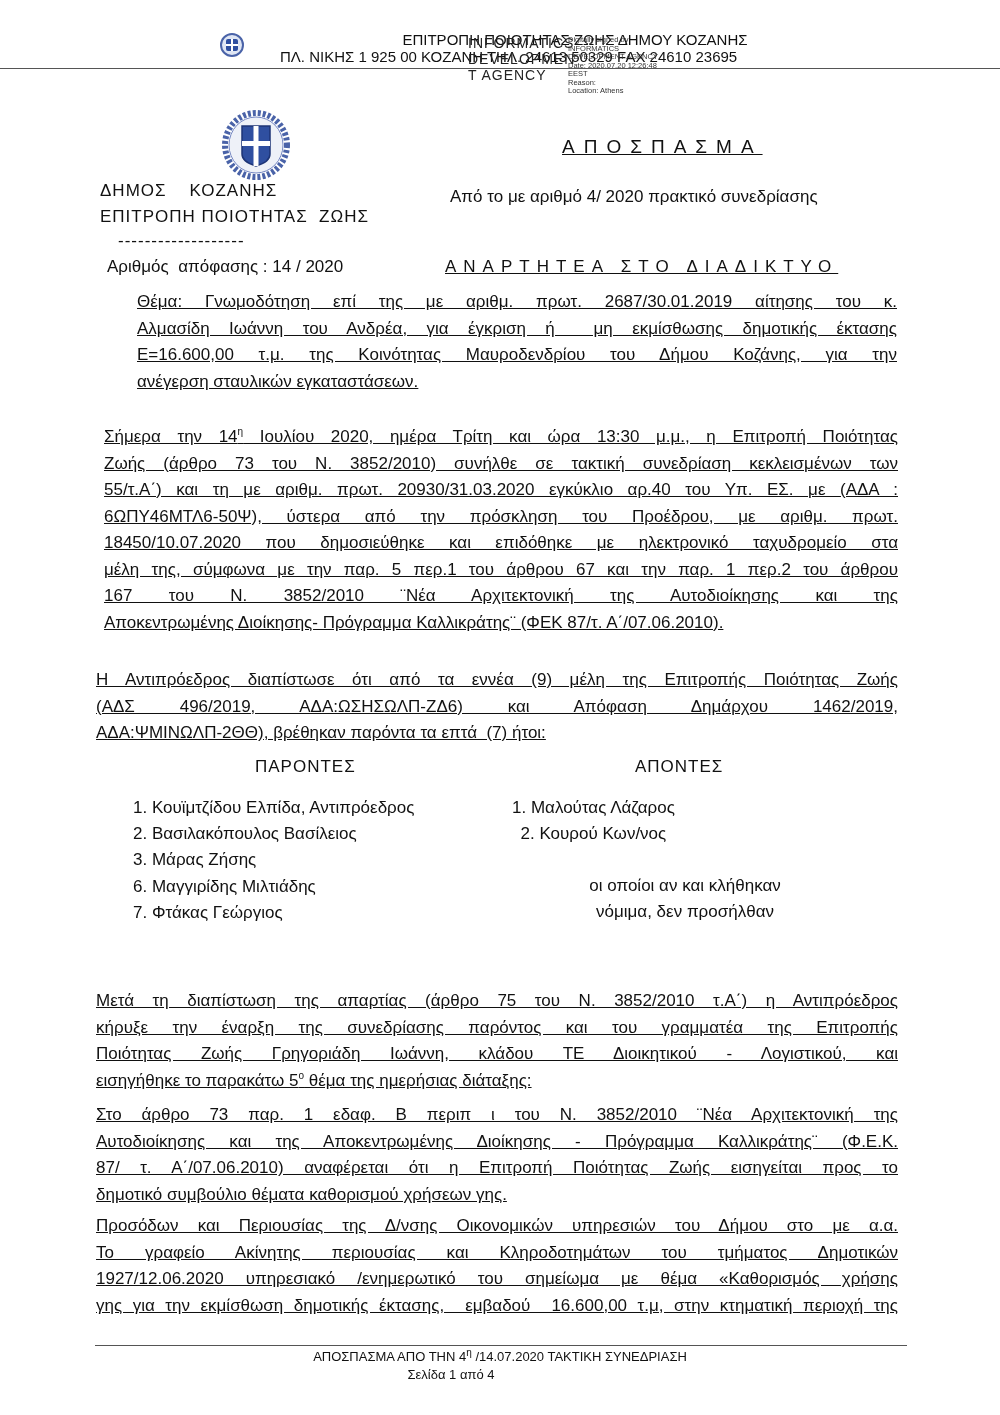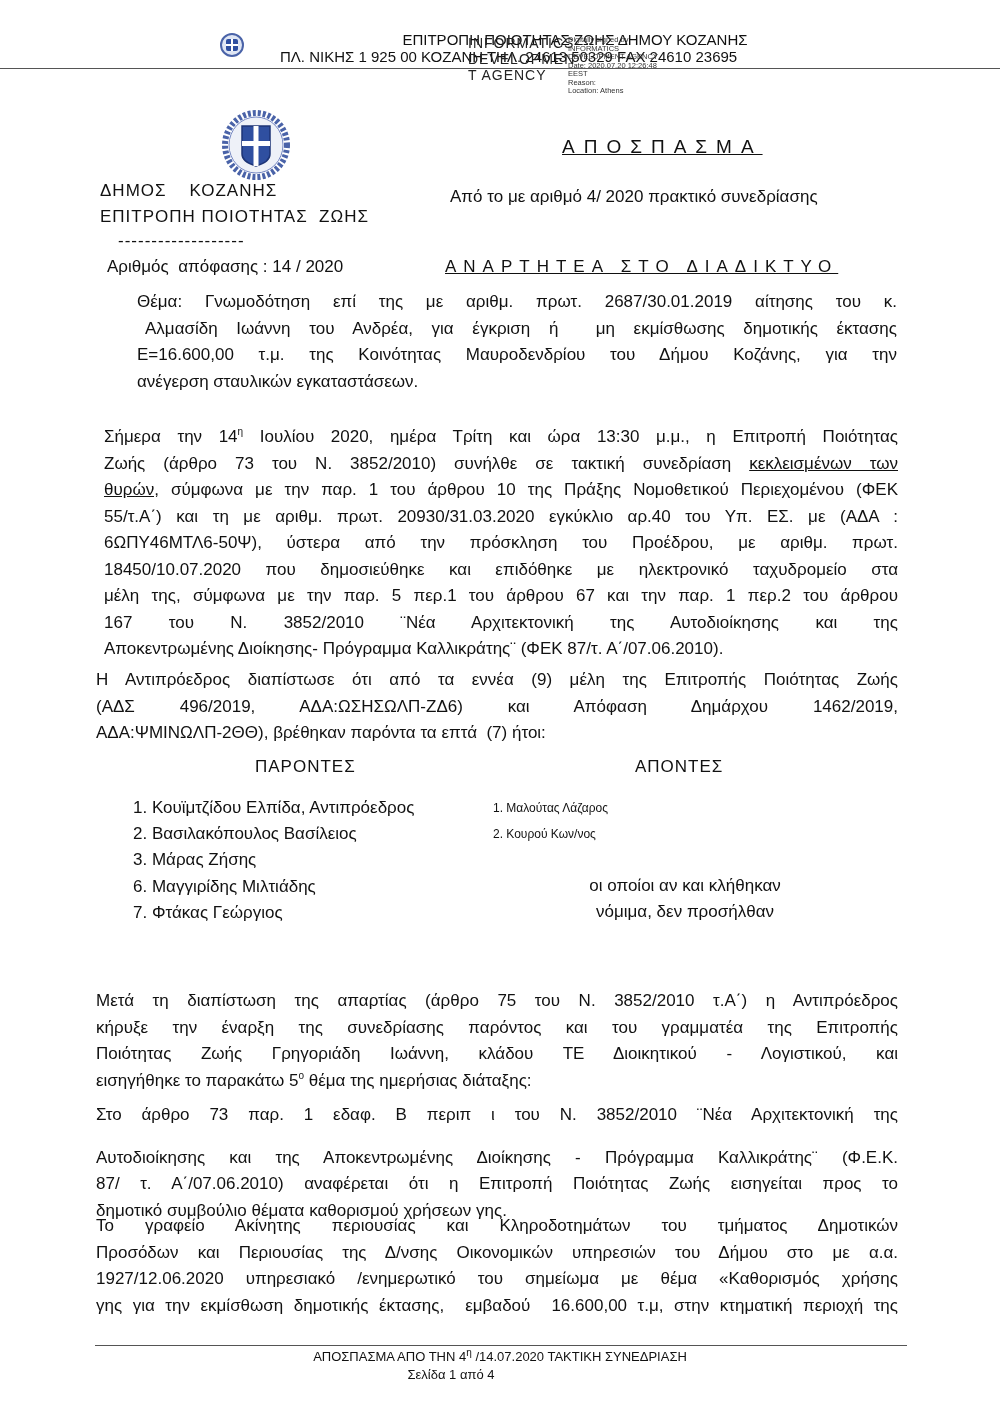--- a/index.html
+++ b/index.html
@@ -23,31 +23,31 @@
 
     
     .emblem-big { position: absolute; left: 222px; top: 110px; width: 68px; height: 70px; }
     .apospasma { position: absolute; left: 562px; top: 136px; font-size: 19px; letter-spacing: 9px; text-decoration: underline; }
     .dimos { position: absolute; left: 100px; width: 330px; top: 178px; font-size: 17px; line-height: 26px; letter-spacing: 1px; }
     .praktiko { position: absolute; left: 450px; top: 187px; font-size: 17px; }
     .dashes { position: absolute; left: 118px; width: 265px; top: 231px; font-size: 17px; letter-spacing: 1px; }
     .arithmos { position: absolute; left: 107px; top: 257px; font-size: 17px; }
     .anartitea { position: absolute; left: 445px; top: 257px; font-size: 17px; letter-spacing: 7px; text-decoration: underline; }
 
-    .para { position: absolute; font-size: 17px; line-height: 26.5px; text-align: justify; text-align-last: left; }
+    .para { position: absolute; font-size: 17px; line-height: 26.5px; text-align: justify; text-align-last: left; text-decoration: underline; }
     .para .ln { display: block; text-align: justify; text-align-last: justify; white-space: nowrap; }
     .para .ln.last { text-align-last: left; }
 
     .thema { left: 137px; width: 760px; top: 289px; }
     .p1 { left: 104px; width: 794px; top: 424px; }
     .p2 { left: 96px; width: 802px; top: 667px; }
 
     .col-head { position: absolute; top: 757px; font-size: 17px; letter-spacing: 1px; }
     .present-list { position: absolute; left: 133px; top: 795px; font-size: 17px; line-height: 26.2px; }
-    .absent-list { position: absolute; left: 493px; top: 795px; font-size: 12px; line-height: 26.2px; }
+    .absent-list { position: absolute; left: 512px; top: 795px; font-size: 17px; line-height: 26.2px; text-align: center; }
     .absent-note { position: absolute; left: 560px; width: 250px; top: 873px; text-align: center; font-size: 17px; line-height: 26.2px; }
 
     .p3 { left: 96px; width: 802px; top: 988px; }
     .p4 { left: 96px; width: 802px; top: 1102px; }
     .p5 { left: 96px; width: 802px; top: 1213px; }
 
     .foot-rule { position: absolute; left: 95px; top: 1345px; width: 812px; border-top: 1px solid #555; }
     .foot1 { position: absolute; left: 0; width: 1000px; text-align: center; top: 1349px; font-size: 13px; }
     .foot2 { position: absolute; left: 0; width: 902px; text-align: center; top: 1367px; font-size: 13px; }
 
@@ -93,29 +93,28 @@
   <div style="white-space:pre">ΔΗΜΟΣ    ΚΟΖΑΝΗΣ</div>
   <div style="white-space:pre">ΕΠΙΤΡΟΠΗ ΠΟΙΟΤΗΤΑΣ  ΖΩΗΣ</div>
 </div>
 <div class="abs praktiko">Από το με αριθμό 4/ 2020 πρακτικό συνεδρίασης</div>
 <div class="abs dashes">-------------------</div>
 <div class="abs arithmos" style="white-space:pre">Αριθμός  απόφασης : 14 / 2020</div>
 <div class="abs anartitea">ΑΝΑΡΤΗΤΕΑ ΣΤΟ ΔΙΑΔΙΚΤΥΟ</div>
 
 <div class="para thema">
   <span class="ln" style="white-space: pre;">Θέμα:  Γνωμοδότηση  επί  της  με  αριθμ.  πρωτ.  2687/30.01.2019  αίτησης  του  κ.</span>
-  <span class="ln" style="white-space: pre; margin-left: 8px;">Αλμασίδη Ιωάννη του Ανδρέα, για έγκριση ή  μη εκμίσθωσης δημοτικής έκτασης</span>
+  <span class="ln" style="white-space: pre;">Αλμασίδη Ιωάννη του Ανδρέα, για έγκριση ή  μη εκμίσθωσης δημοτικής έκτασης</span>
   <span class="ln" style="white-space: pre;">Ε=16.600,00  τ.μ.  της  Κοινότητας  Μαυροδενδρίου  του  Δήμου  Κοζάνης,  για  την</span>
   <span class="ln last" style="white-space: pre;">ανέγερση σταυλικών εγκαταστάσεων.</span>
 </div>
 
 <div class="para p1">
   <span class="ln" style="white-space: pre;"><span style="white-space: pre;">Σήμερα την 14</span><sup>η</sup><span style="white-space: pre;"> Ιουλίου 2020, ημέρα Τρίτη και ώρα 13:30 μ.μ., η Επιτροπή Ποιότητας</span></span>
   <span class="ln" style="white-space: pre;"><span style="white-space: pre;">Ζωής (άρθρο 73 του Ν. 3852/2010) συνήλθε σε τακτική συνεδρίαση </span><u style="white-space: pre;">κεκλεισμένων των</u></span>
-  <span class="ln" style="white-space: pre;"><u style="white-space: pre;">θυρών,</u><span style="white-space: pre;"> σύμφωνα με την παρ. 1 του άρθρου 10 της Πράξης Νομοθετικού Περιεχομένου (ΦΕΚ</span></span>
   <span class="ln" style="white-space: pre;">55/τ.Α΄) και τη με αριθμ. πρωτ. 20930/31.03.2020 εγκύκλιο αρ.40 του Υπ. ΕΣ. με (ΑΔΑ :</span>
   <span class="ln" style="white-space: pre;">6ΩΠΥ46ΜΤΛ6-50Ψ),  ύστερα  από  την  πρόσκληση  του  Προέδρου,  με  αριθμ.  πρωτ.</span>
   <span class="ln" style="white-space: pre;">18450/10.07.2020 που δημοσιεύθηκε και επιδόθηκε με ηλεκτρονικό ταχυδρομείο στα</span>
   <span class="ln" style="white-space: pre;">μέλη της, σύμφωνα με την παρ. 5 περ.1 του άρθρου 67 και την παρ. 1 περ.2 του άρθρου</span>
   <span class="ln" style="white-space: pre;">167   του   Ν.   3852/2010   ¨Νέα   Αρχιτεκτονική   της   Αυτοδιοίκησης   και   της</span>
   <span class="ln last" style="white-space: pre;">Αποκεντρωμένης Διοίκησης- Πρόγραμμα Καλλικράτης¨ (ΦΕΚ 87/τ. Α΄/07.06.2010).</span>
 </div>
 
 <div class="para p2">
   <span class="ln" style="white-space: pre;">Η Αντιπρόεδρος διαπίστωσε ότι από τα εννέα (9) μέλη της Επιτροπής Ποιότητας Ζωής</span>
@@ -145,27 +144,27 @@
 
 <div class="para p3">
   <span class="ln" style="white-space: pre;">Μετά τη διαπίστωση της απαρτίας (άρθρο 75 του Ν. 3852/2010 τ.Α΄) η Αντιπρόεδρος</span>
   <span class="ln" style="white-space: pre;">κήρυξε  την  έναρξη  της  συνεδρίασης  παρόντος  και  του  γραμματέα  της  Επιτροπής</span>
   <span class="ln" style="white-space: pre;">Ποιότητας  Ζωής  Γρηγοριάδη  Ιωάννη,  κλάδου  ΤΕ  Διοικητικού  -  Λογιστικού,  και</span>
   <span class="ln last" style="white-space: pre;"><span style="white-space: pre;">εισηγήθηκε το παρακάτω 5</span><sup>ο</sup><span style="white-space: pre;"> θέμα της ημερήσιας διάταξης:</span></span>
 </div>
 
 <div class="para p4">
   <span class="ln" style="white-space: pre;">Στο  άρθρο  73  παρ.  1  εδαφ.  Β  περιπ  ι  του  Ν.  3852/2010  ¨Νέα  Αρχιτεκτονική  της</span>
-  <span class="ln" style="white-space: pre; margin-top: 16px;">Αυτοδιοίκησης και της Αποκεντρωμένης Διοίκησης - Πρόγραμμα Καλλικράτης¨ (Φ.Ε.Κ.</span>
+  <span class="ln" style="white-space: pre;">Αυτοδιοίκησης και της Αποκεντρωμένης Διοίκησης - Πρόγραμμα Καλλικράτης¨ (Φ.Ε.Κ.</span>
   <span class="ln" style="white-space: pre;">87/ τ. Α΄/07.06.2010) αναφέρεται ότι η Επιτροπή Ποιότητας Ζωής εισηγείται προς το</span>
   <span class="ln last" style="white-space: pre;">δημοτικό συμβούλιο θέματα καθορισμού χρήσεων γης.</span>
 </div>
 
 <div class="para p5">
+  <span class="ln" style="white-space: pre;">Προσόδων και Περιουσίας της Δ/νσης Οικονομικών υπηρεσιών του Δήμου στο με α.α.</span>
   <span class="ln" style="white-space: pre;">Το  γραφείο  Ακίνητης  περιουσίας  και  Κληροδοτημάτων  του  τμήματος  Δημοτικών</span>
-  <span class="ln" style="white-space: pre;">Προσόδων και Περιουσίας της Δ/νσης Οικονομικών υπηρεσιών του Δήμου στο με α.α.</span>
   <span class="ln" style="white-space: pre;">1927/12.06.2020 υπηρεσιακό /ενημερωτικό του σημείωμα με θέμα «Καθορισμός χρήσης</span>
   <span class="ln" style="white-space: pre;">γης για την εκμίσθωση δημοτικής έκτασης,  εμβαδού  16.600,00 τ.μ, στην κτηματική περιοχή της</span>
 </div>
 
 <div class="foot-rule"></div>
 <div class="foot1"><span>ΑΠΟΣΠΑΣΜΑ ΑΠΟ ΤΗΝ  4</span><sup>η</sup><span> /14.07.2020  ΤΑΚΤΙΚΗ ΣΥΝΕΔΡΙΑΣΗ</span></div>
 <div class="foot2">Σελίδα 1 από 4</div>
 
 </body></html>

